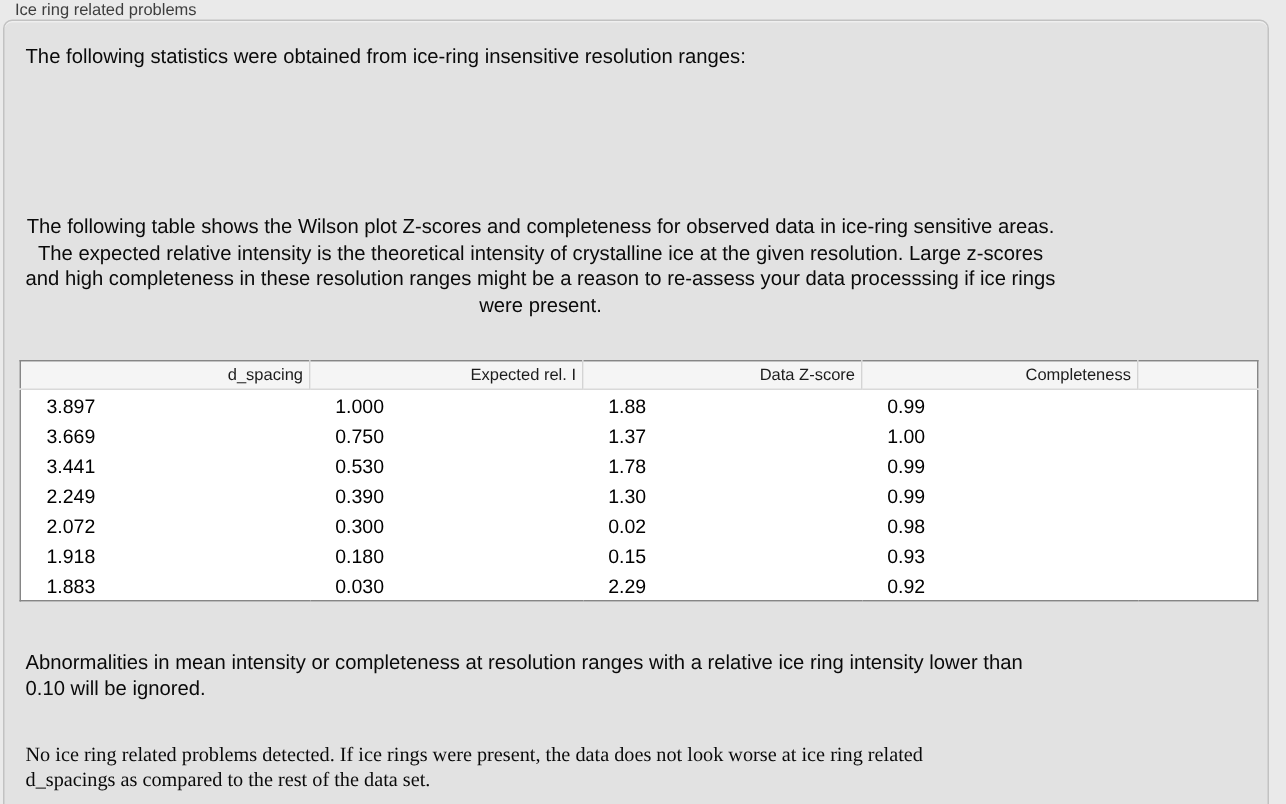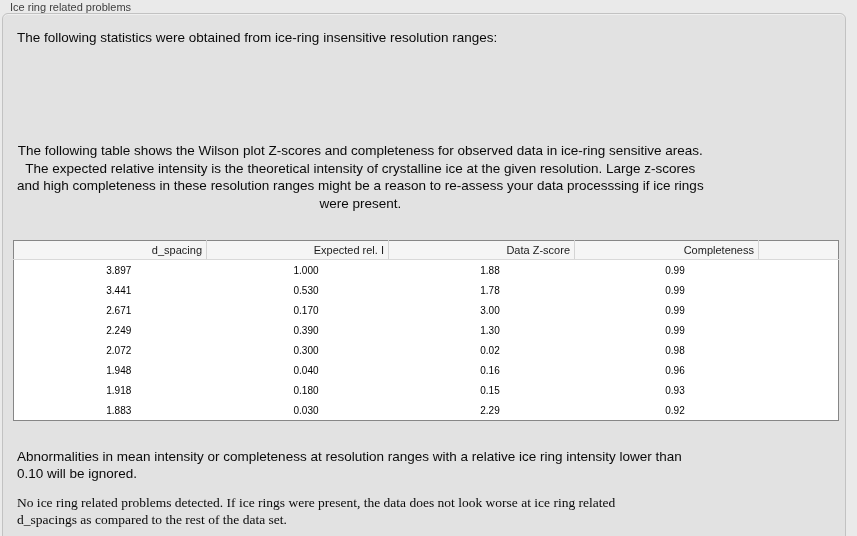--- a/index.html
+++ b/index.html
@@ -37,21 +37,21 @@
   .para {
     position: absolute;
     left: 14px;
     color: #0a0a0a;
     font-size: 13.5px;
     line-height: 17px;
     white-space: pre-line;
   }
   .para-intro    { top: 15px; }
   .para-table    { top: 128px; line-height: 17.5px; text-align: center; }
-  .para-note     { top: 434px; }
+  .para-note     { top: 419px; }
   .para-conclude { top: 480px; font-family: Liberation Serif, serif; }
 
   pre.stats {
     position: absolute;
     left: 47px;
     top: 41px;
     margin: 0;
     font-family: "DejaVu Sans Mono", monospace;
     font-size: 12px;
     line-height: 18px;
@@ -78,26 +78,25 @@
     text-align: right;
     padding: 1px 4px 1px 8px;
     border-bottom: 1px solid #d9d9d9;
     border-right: 1px solid #d4d4d4;
     overflow: hidden;
     white-space: nowrap;
   }
   table.data-table thead th:last-child { border-right: none; }
   table.data-table tbody td {
     height: 20px;
-    font-size: 10px;
+    font-size: 13px;
     color: #000;
     padding: 0 0 0 17px;
     white-space: nowrap;
     overflow: hidden;
-    text-align: center;
   }
 </style>
 </head>
 <body>
 
 <div class="page">
 
   <div class="group-title">Ice ring related problems</div>
 
   <div class="groupbox">
@@ -129,52 +128,45 @@
       </thead>
       <tbody>
           <tr>
             <td>3.897</td>
             <td>1.000</td>
             <td>1.88</td>
             <td>0.99</td>
             <td></td>
           </tr>
           <tr>
+            <td>3.669</td>
+            <td>0.750</td>
+            <td>1.37</td>
+            <td>1.00</td>
+            <td></td>
+          </tr>
+          <tr>
             <td>3.441</td>
             <td>0.530</td>
             <td>1.78</td>
-            <td>0.99</td>
-            <td></td>
-          </tr>
-          <tr>
-            <td>2.671</td>
-            <td>0.170</td>
-            <td>3.00</td>
             <td>0.99</td>
             <td></td>
           </tr>
           <tr>
             <td>2.249</td>
             <td>0.390</td>
             <td>1.30</td>
             <td>0.99</td>
             <td></td>
           </tr>
           <tr>
             <td>2.072</td>
             <td>0.300</td>
             <td>0.02</td>
             <td>0.98</td>
-            <td></td>
-          </tr>
-          <tr>
-            <td>1.948</td>
-            <td>0.040</td>
-            <td>0.16</td>
-            <td>0.96</td>
             <td></td>
           </tr>
           <tr>
             <td>1.918</td>
             <td>0.180</td>
             <td>0.15</td>
             <td>0.93</td>
             <td></td>
           </tr>
           <tr>

